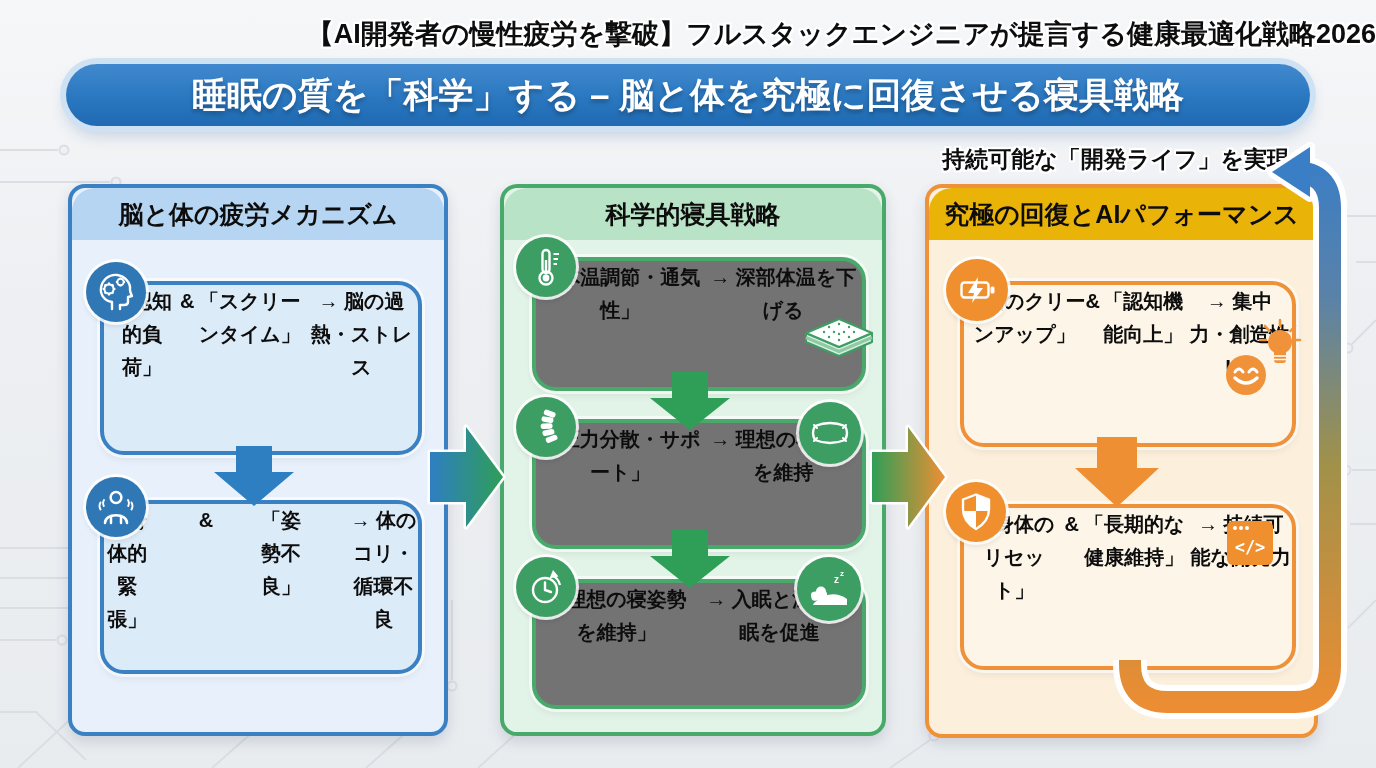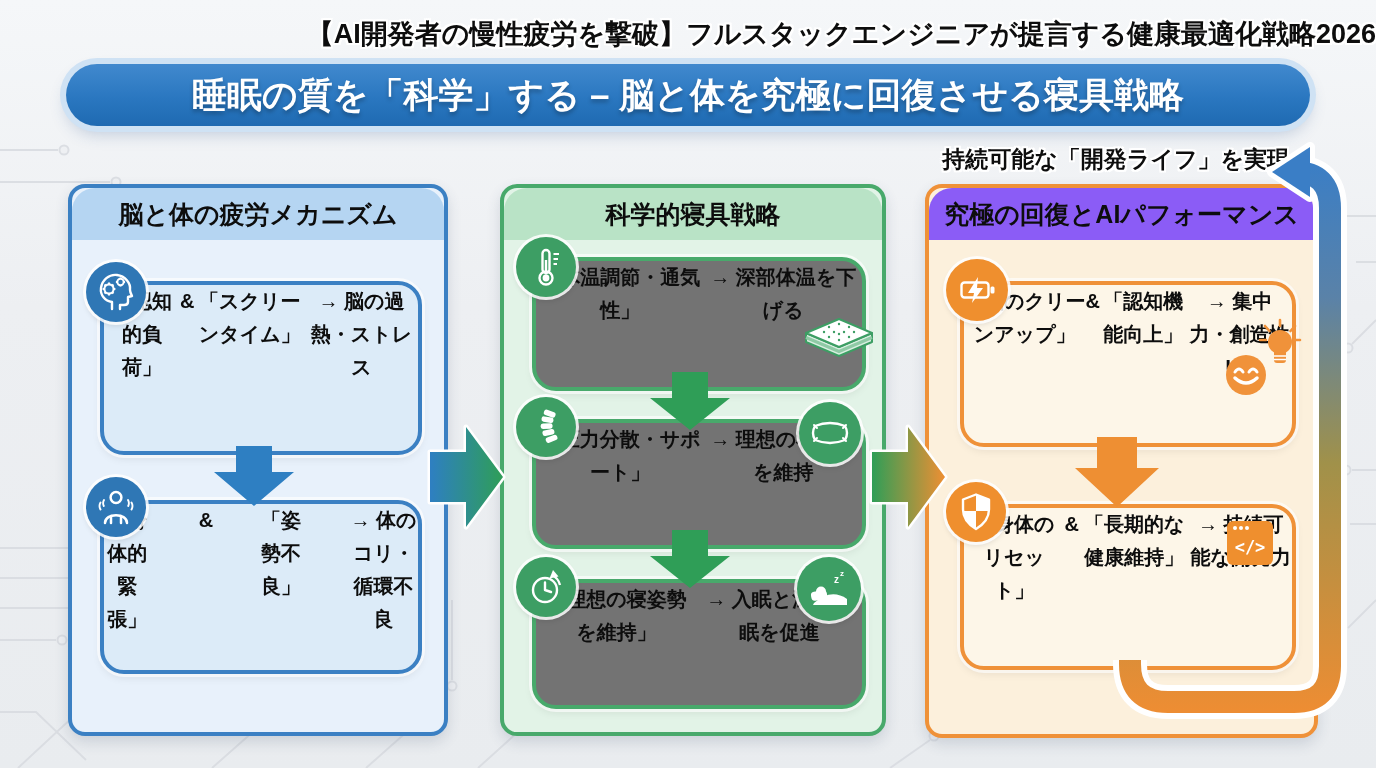--- a/index.html
+++ b/index.html
@@ -17,21 +17,21 @@
   #banner .t{color:#fff;font-size:35px;font-weight:900;text-shadow:0 3px 4px rgba(0,0,0,.28);}
   #loop-label{top:144px;right:86px;font-size:23px;font-weight:900;}
   .panel{border-radius:17px;border-style:solid;border-width:4px;box-shadow:0 6px 14px rgba(50,70,100,.16);}
   .panel-header{position:absolute;left:0;right:0;top:0;height:52px;border-radius:23px 23px 0 0;
     display:flex;align-items:center;justify-content:center;font-size:25px;font-weight:900;}
   #panel-1{left:68px;top:184px;width:372px;height:544px;background:#e8f1fb;border-color:#3b80c3;}
   #panel-1 .panel-header{background:#b5d5f2;}
   #panel-2{left:500px;top:184px;width:378px;height:544px;background:#e2f3e7;border-color:#48a96b;}
   #panel-2 .panel-header{background:#b9e3c6;}
   #panel-3{left:925px;top:184px;width:385px;height:546px;background:#fcf0dc;border-color:#ef9138;}
-  #panel-3 .panel-header{background:#8b5cf6;}
+  #panel-3 .panel-header{background:#eab308;}
   .box{position:absolute;border-radius:24px;border-style:solid;border-width:4px;
     display:flex;flex-direction:row;align-items:flex-start;justify-content:center;
     font-size:20px;font-weight:900;line-height:33px;text-align:center;
     box-shadow:0 0 0 3px rgba(255,255,255,.65),0 4px 8px rgba(0,0,0,.08);}
   .box-blue{background:#dcebf8;border-color:#3b80c3;}
   .box-green{background:#737373;border-color:#48a96b;}
   .box-orange{background:#fdf6e8;border-color:#ef9138;}
   .icon-circle{position:absolute;border-radius:50%;display:flex;align-items:center;justify-content:center;
     box-shadow:0 0 0 3px rgba(255,255,255,.85),0 3px 6px rgba(0,0,0,.15);}
   .ic-blue{background:#2f77b5;}  .ic-green{background:#3d9e64;}  .ic-orange{background:#ef8f2e;}

